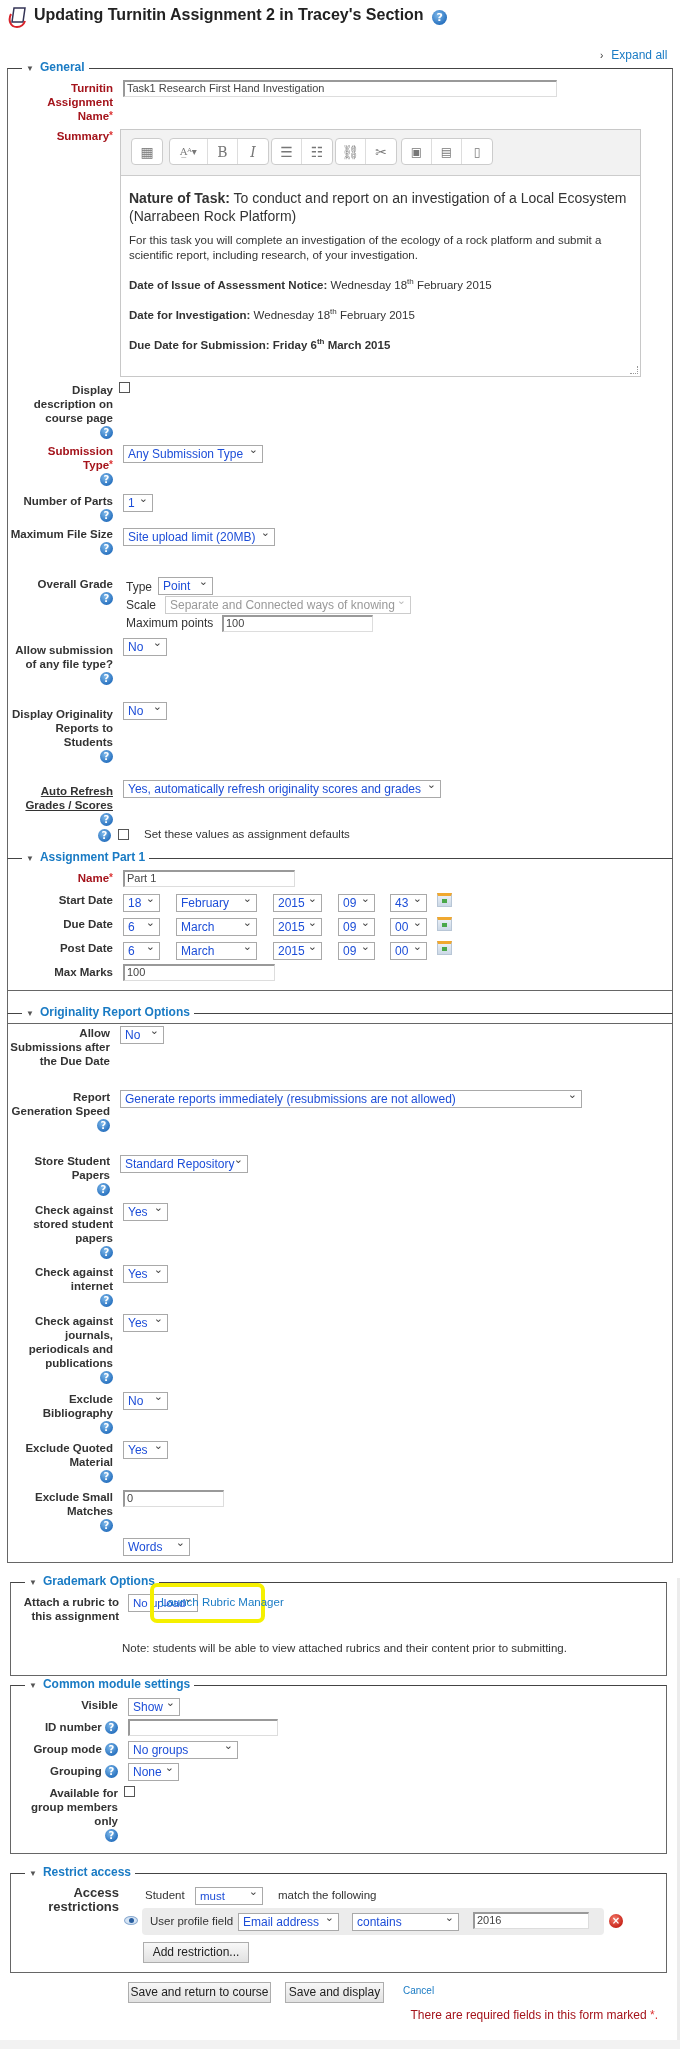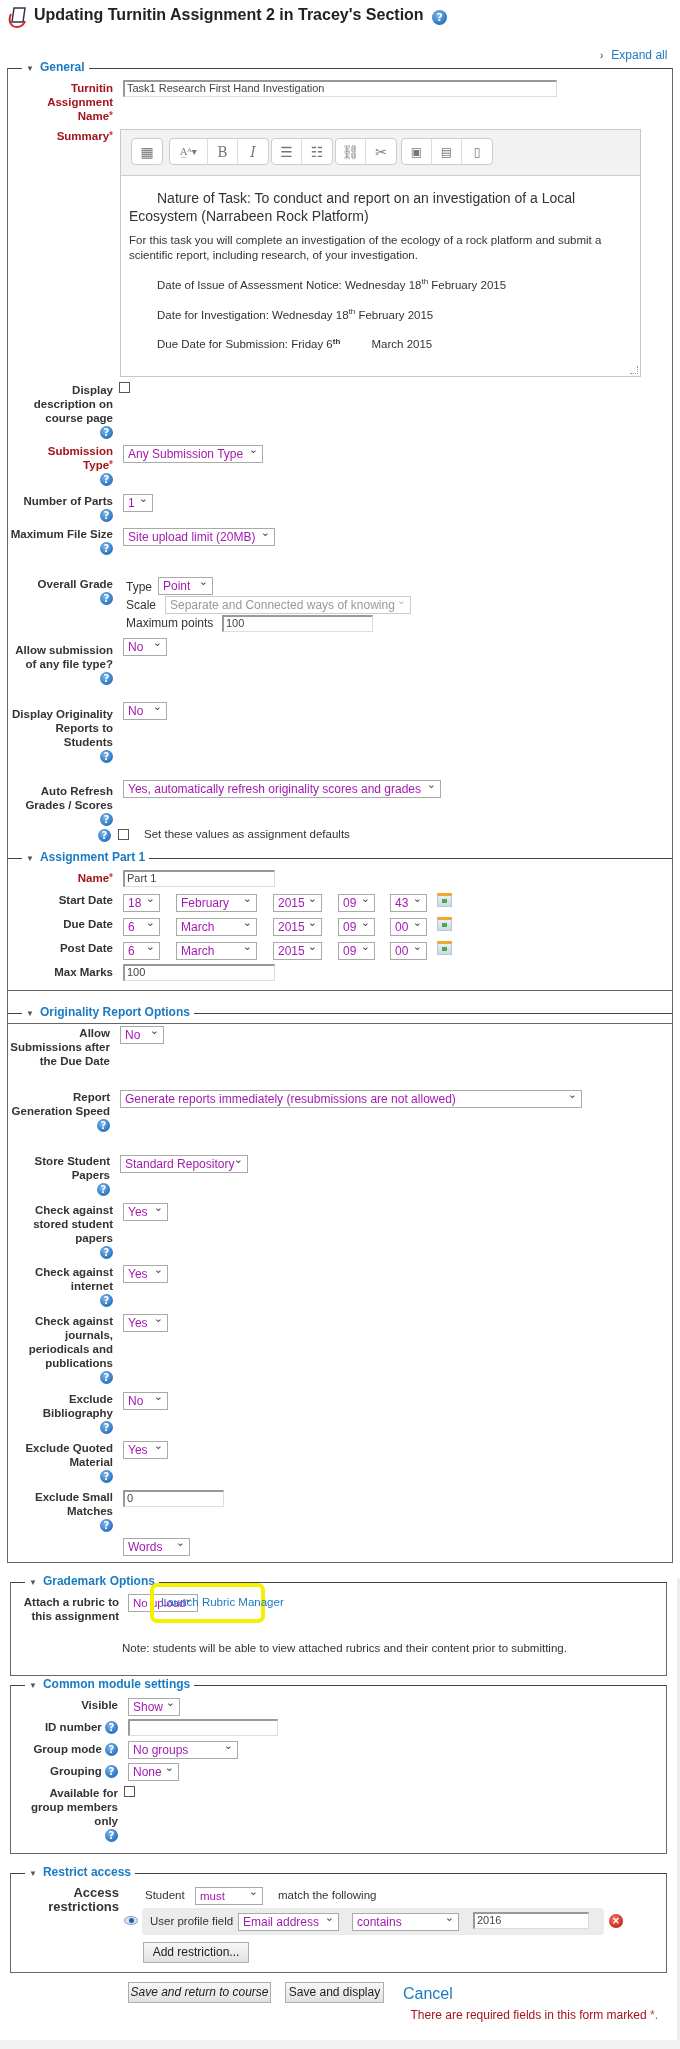--- a/index.html
+++ b/index.html
@@ -26,45 +26,45 @@
 
   fieldset.fs { position: absolute; margin: 0; padding: 0; border: 1px solid #666; border-top: 1px solid #444; }
   .legend { position: absolute; top: -9px; left: 14px; background: #fff; padding: 0 4px; color: #1a7bc4; font-weight: bold; font-size: 12px; white-space: nowrap; }
   .legend .caret { color: #555; font-size: 8px; margin-right: 6px; font-weight: normal; }
 
   .lbl { position: absolute; text-align: right; font-weight: bold; font-size: 11.5px; line-height: 14px; color: #333; }
   .lbl.req { color: #a4131b; }
   .lbl .star { color: #d33; font-size: 10px; vertical-align: top; }
   .lbl .help { margin-top: 1px; }
 
-  .sel { position: absolute; height: 18px; border: 1px solid #a9a9a9; background: #fff; font-size: 12px; line-height: 16px; padding: 0 14px 0 4px; color: #a21caf; white-space: nowrap; overflow: hidden; }
+  .sel { position: absolute; height: 18px; border: 1px solid #a9a9a9; background: #fff; font-size: 12px; line-height: 16px; padding: 0 14px 0 4px; color: #1d4ed8; white-space: nowrap; overflow: hidden; }
   .sel::after { content: "\2304"; position: absolute; right: 4px; top: -4px; font-size: 11px; color: #444; font-family: "DejaVu Sans", sans-serif; }
   .sel.disabled { color: #999; border-color: #ccc; }
   .sel.disabled::after { color: #bbb; }
   .inp { position: absolute; height: 17px; border: 1px solid #ddd; border-top: 2px solid #999; border-left: 2px solid #999; background: #fff; font-size: 11px; line-height: 13px; padding: 0 2px; color: #444; white-space: nowrap; }
   .chk { position: absolute; width: 11px; height: 11px; border: 1px solid #555; background: #fff; }
   .txt { position: absolute; white-space: nowrap; font-size: 12px; color: #333; }
 
   .editor { left: 120px; top: 129px; width: 521px; height: 248px; border: 1px solid #c8c8c8; background: #fff; }
   .toolbar { position: absolute; left: 0; top: 0; width: 100%; height: 46px; background: #f2f2f2; border-bottom: 1px solid #ccc; }
   .tgroup { position: absolute; top: 8px; height: 27px; border: 1px solid #ccc; border-radius: 4px; background: #fff; display: flex; }
   .tbtn { width: 30px; height: 25px; border-right: 1px solid #ddd; display: flex; align-items: center; justify-content: center; color: #777; font-size: 14px; font-family: "DejaVu Serif", serif; }
   .tbtn:last-child { border-right: none; }
   .econtent { position: absolute; left: 0; top: 47px; width: 100%; padding: 12px 8px; color: #333; }
   .econtent .p1 { font-size: 14px; line-height: 18px; margin-bottom: 8px; }
   .econtent .p2 { font-size: 11.5px; line-height: 15px; margin-bottom: 12px; }
   .econtent .p3 { font-size: 11.5px; line-height: 14px; margin-bottom: 13px; }
-  .econtent b { font-weight: normal; margin-left: 28px; }
+  .econtent b { font-weight: bold; }
   .grip { position: absolute; right: 2px; bottom: 2px; width: 8px; height: 8px; border-right: 1px dotted #999; border-bottom: 1px dotted #999; }
 
   .cal { position: absolute; width: 15px; height: 14px; border: 1px solid #b8c6d6; border-top: 3px solid #f0a830; background: linear-gradient(#e8eef6, #cbd8e6); }
   .cal::after { content: ""; position: absolute; left: 4px; top: 3px; width: 5px; height: 4px; background: #4aa84a; }
 
   .hl { position: absolute; left: 150px; top: 1583px; width: 115px; height: 40px; border: 4px solid #f5f000; border-radius: 7px; }
-  .link { position: absolute; color: #1a7bc4; font-size: 16px; white-space: nowrap; }
+  .link { position: absolute; color: #1a7bc4; font-size: 10px; white-space: nowrap; }
 
   .rowbox { position: absolute; left: 142px; top: 1908px; width: 462px; height: 27px; background: #ececec; border-radius: 4px; }
   .eye { position: absolute; width: 14px; height: 9px; border-radius: 50%; background: #d5e4f4; border: 1px solid #8aaad0; }
   .eye::after { content: ""; position: absolute; left: 4px; top: 1px; width: 5px; height: 5px; border-radius: 50%; background: #2a5fa0; }
   .xicon { position: absolute; width: 14px; height: 14px; border-radius: 50%; background: radial-gradient(circle at 40% 35%, #f57a6a, #c8261b 70%); color: #fff; font-size: 10px; font-weight: bold; text-align: center; line-height: 14px; font-family: "DejaVu Sans", sans-serif; }
   .btn { position: absolute; height: 21px; border: 1px solid #adadad; background: linear-gradient(#f8f8f8, #e1e1e1); font-size: 12px; line-height: 19px; text-align: center; color: #222; white-space: nowrap; }
   .req-note { position: absolute; right: 22px; top: 2008px; color: #a4131b; font-size: 12px; white-space: nowrap; }
 </style>
 </head>
 <body>
@@ -144,32 +144,32 @@
 <div class="sel disabled" style="left:165px;top:596px;width:246px;">Separate and Connected ways of knowing</div>
 <div class="txt" style="left:126px;top:616px;">Maximum points</div>
 <div class="inp" style="left:222px;top:615px;width:151px;">100</div>
 
 <div class="lbl" style="left:10px;top:643px;width:103px;"><span>Allow submission of any file type?</span><br><span class="help">?</span></div>
 <div class="sel" style="left:123px;top:638px;width:44px;">No</div>
 
 <div class="lbl" style="left:10px;top:707px;width:103px;"><span>Display Originality Reports to Students</span><br><span class="help">?</span></div>
 <div class="sel" style="left:123px;top:702px;width:44px;">No</div>
 
-<div class="lbl" style="left:10px;top:784px;width:103px;"><span>Auto Refresh Grades / Scores</span><br><span class="help">?</span></div>
+<div class="lbl" style="left:10px;top:784px;width:103px;text-decoration:underline;"><span>Auto Refresh Grades / Scores</span><br><span class="help">?</span></div>
 <div class="sel" style="left:123px;top:780px;width:318px;">Yes, automatically refresh originality scores and grades</div>
 
 <span class="help abs" style="left:98px;top:829px;">?</span>
 <div class="chk" style="left:118px;top:829px;"></div>
 <div class="txt" style="left:144px;top:828px;font-size:11.5px;">Set these values as assignment defaults</div>
 
 <fieldset class="fs" style="left:7px;top:858px;width:666px;height:133px;">
   <div class="legend"><span class="caret">▼</span><span>Assignment Part 1</span></div>
 </fieldset>
 <div class="lbl req" style="left:20px;top:871px;width:93px;"><span>Name</span><span class="star">*</span></div>
-<div class="inp" style="left:123px;top:870px;width:152px;">Part 1</div>
+<div class="inp" style="left:123px;top:870px;width:172px;">Part 1</div>
 
 <div class="lbl" style="left:10px;top:893px;width:103px;">Start Date</div>
 <div class="sel" style="left:123px;top:894px;width:37px;">18</div>
 <div class="sel" style="left:176px;top:894px;width:81px;">February</div>
 <div class="sel" style="left:273px;top:894px;width:49px;">2015</div>
 <div class="sel" style="left:338px;top:894px;width:37px;">09</div>
 <div class="sel" style="left:390px;top:894px;width:37px;">43</div>
 <div class="cal" style="left:437px;top:893px;"></div>
 
 <div class="lbl" style="left:10px;top:917px;width:103px;">Due Date</div>
@@ -254,16 +254,16 @@
 <div class="txt" style="left:278px;top:1889px;font-size:11.5px;">match the following</div>
 <div class="eye" style="left:124px;top:1916px;"></div>
 <div class="rowbox"></div>
 <div class="txt" style="left:150px;top:1915px;font-size:11.5px;">User profile field</div>
 <div class="sel" style="left:238px;top:1913px;width:101px;">Email address</div>
 <div class="sel" style="left:352px;top:1913px;width:107px;">contains</div>
 <div class="inp" style="left:473px;top:1912px;width:116px;">2016</div>
 <div class="xicon" style="left:609px;top:1914px;">×</div>
 <div class="btn" style="left:143px;top:1942px;width:106px;">Add restriction...</div>
 
-<div class="btn" style="left:128px;top:1982px;width:143px;font-style:italic;">Save and return to course</div>
+<div class="btn" style="left:128px;top:1982px;width:143px;">Save and return to course</div>
 <div class="btn" style="left:285px;top:1982px;width:99px;">Save and display</div>
 <div class="link" style="left:403px;top:1985px;">Cancel</div>
 <div class="req-note"><span>There are required fields in this form marked</span> <span style="color:#d33;">*.</span></div>
 
 </body></html>

